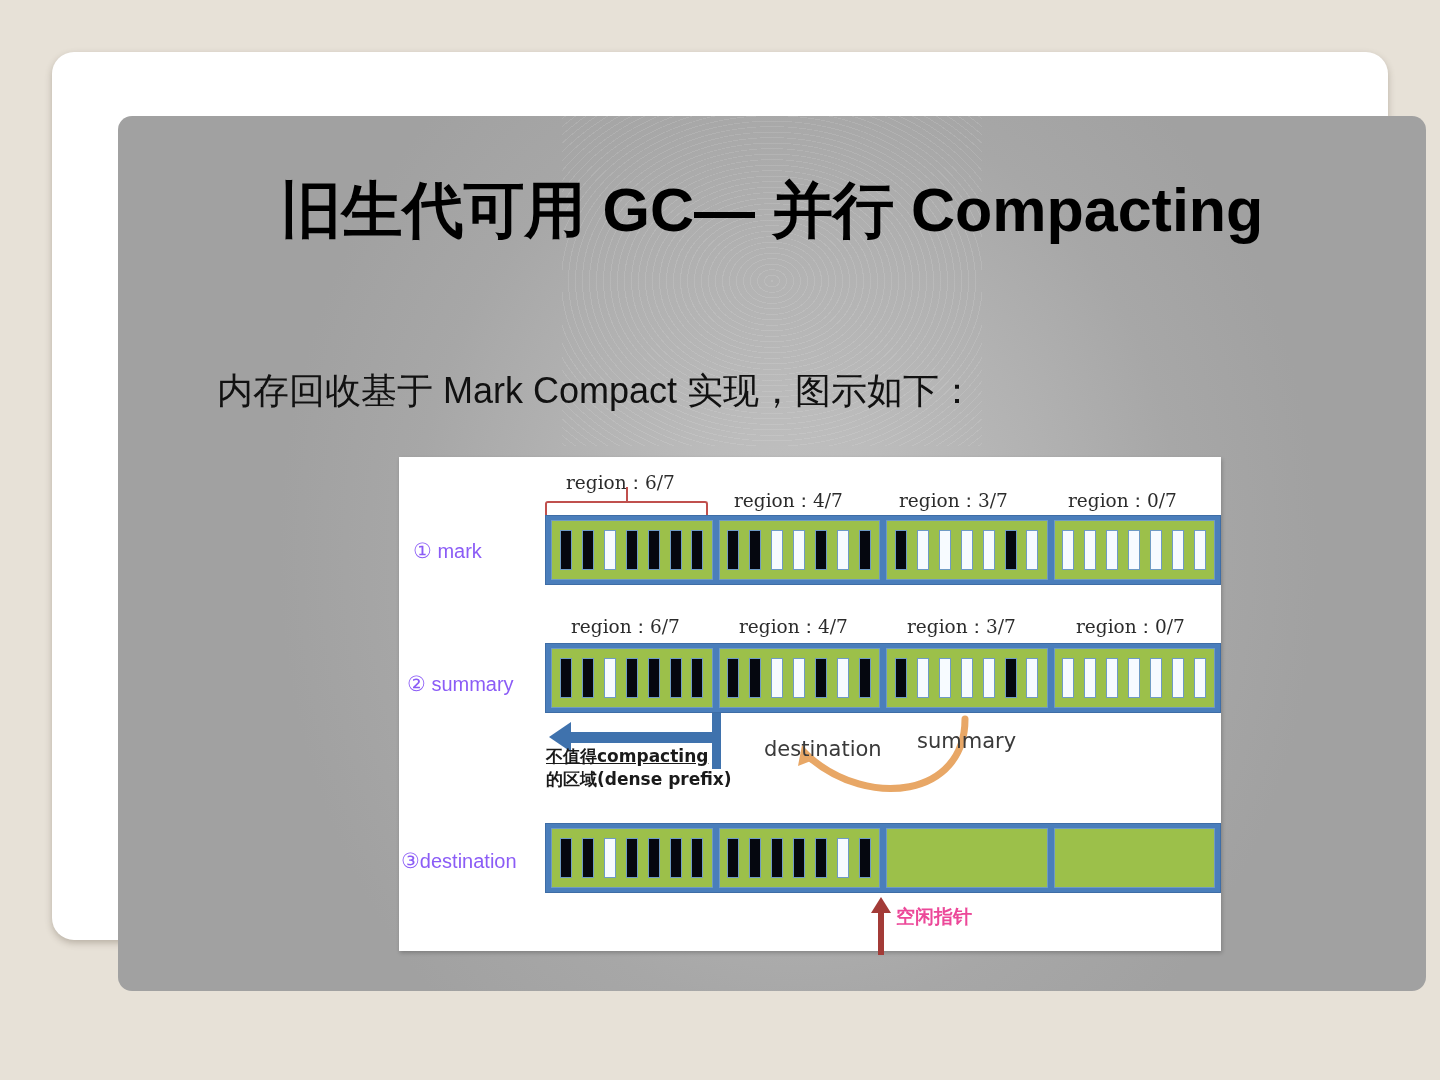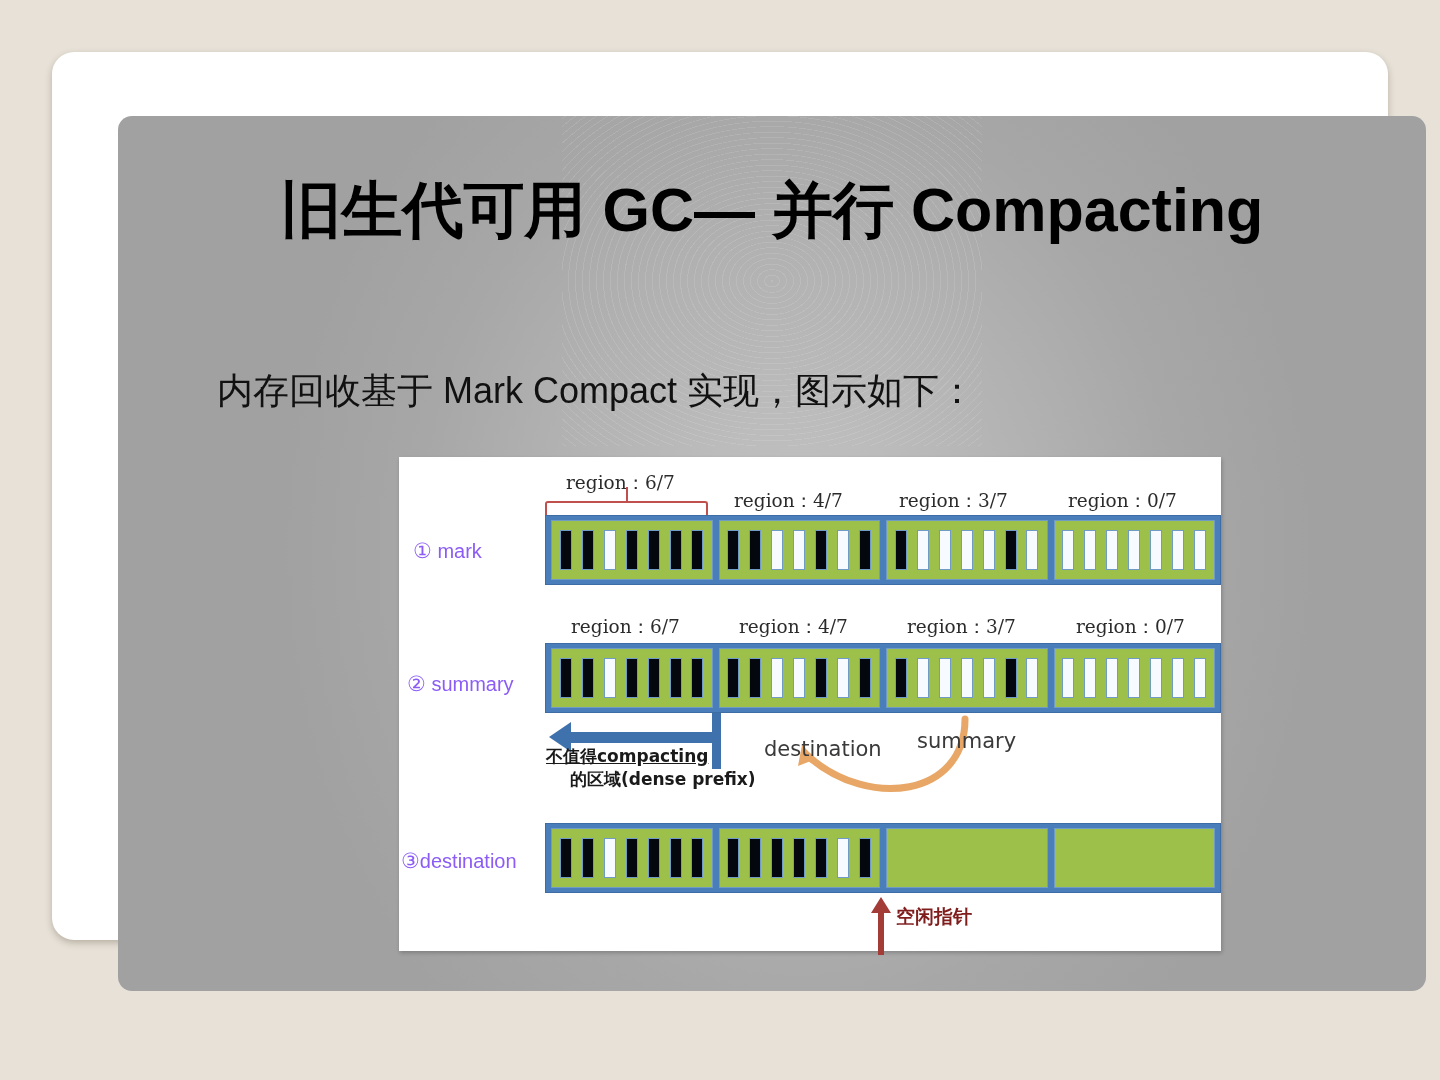--- a/index.html
+++ b/index.html
@@ -197,21 +197,21 @@
   .freeptr-head {
     position: absolute;
     width: 0; height: 0;
     border-left: 10px solid transparent;
     border-right: 10px solid transparent;
     border-bottom: 16px solid #a33b37;
   }
   .freeptr-label {
     position: absolute;
     font-size: 19px;
-    color: #7f1d1d;
+    color: #ec4899;
     white-space: nowrap;
     font-weight: 700;
     font-family: Liberation Mono, monospace;
   }
 </style>
 </head>
 <body>
 
 <div class="slide-frame">
   <div class="slide-panel">
@@ -323,21 +323,21 @@
               <div class="cell empty"></div>
             </div>
           </div>
 
         <div class="prefix-arrow-stem" style="left:172px; top:256px; height:0px;"></div>
         <div class="prefix-arrow-stem" style="left:313px; top:256px; height:56px;"></div>
         <div class="prefix-arrow-line" style="left:172px; top:275px; width:145px;"></div>
         <div class="prefix-arrow-head" style="left:150px; top:265px;"></div>
 
         <div class="prefix-caption" style="left:147px; top:289px;text-decoration:underline;">不值得compacting</div>
-        <div class="prefix-caption" style="left:147px; top:312px;margin-left:24px;">的区域(dense prefix)</div>
+        <div class="prefix-caption" style="left:147px; top:312px;">的区域(dense prefix)</div>
 
         <svg class="curve-svg" width="822" height="494">
           <path d="M 566 262 C 566 340, 470 352, 410 300" fill="none" stroke="#e8a766" stroke-width="7" stroke-linecap="round"></path>
           <polygon points="403,288 417,302 399,309" fill="#e8a766"></polygon>
         </svg>
 
         <div class="flow-label" style="left:365px; top:272px;margin-top:8px;">destination</div>
         <div class="flow-label" style="left:518px; top:272px;">summary</div>
 
         <div class="row-label" style="left:2px; top:392px;">

